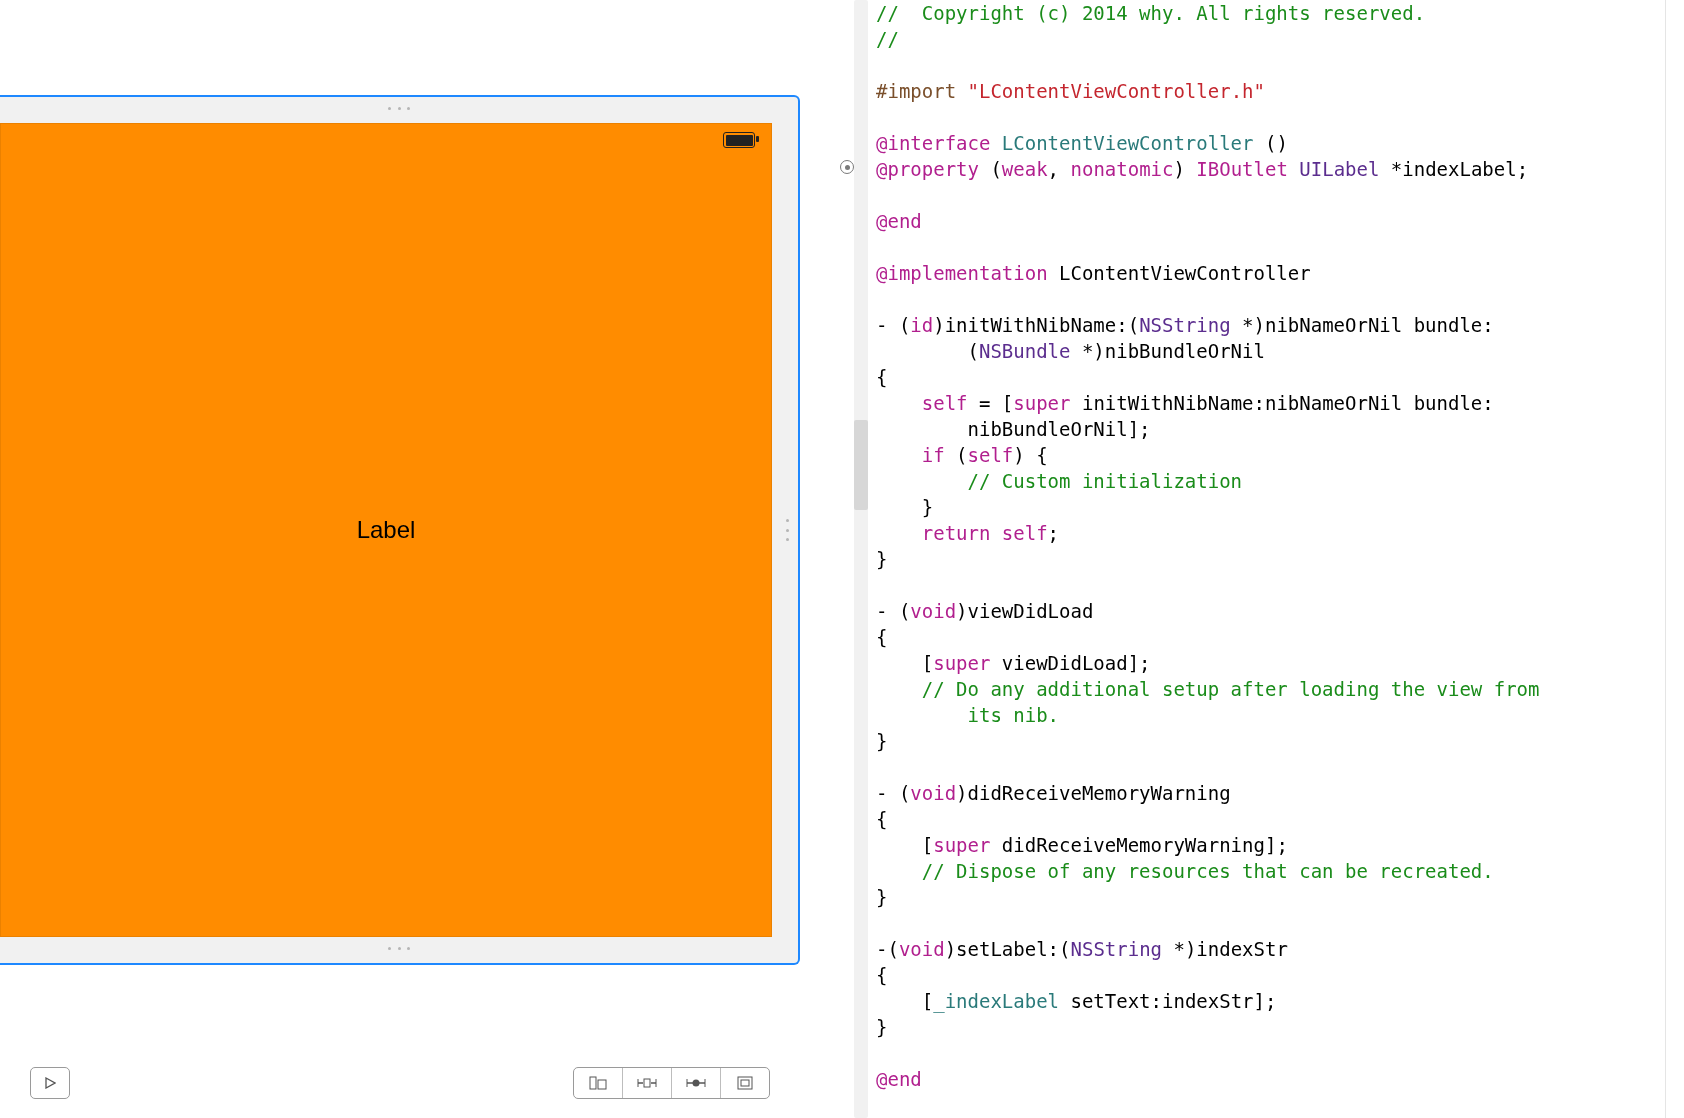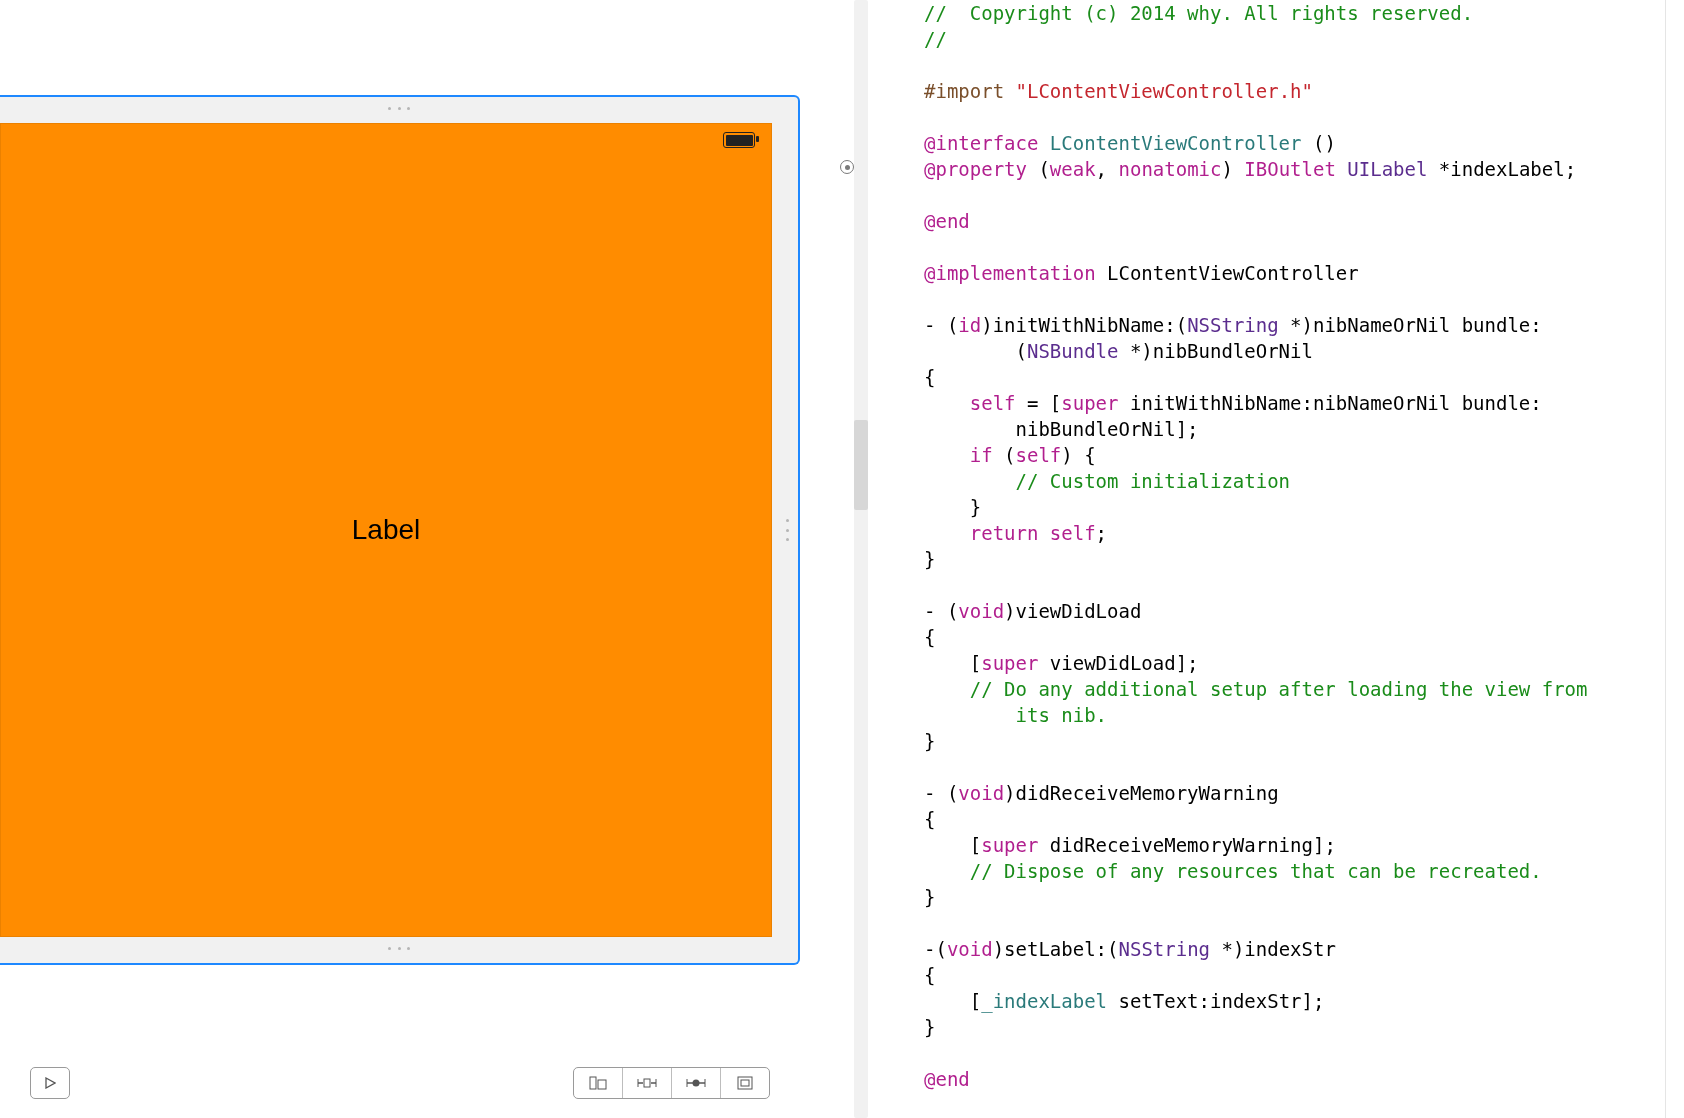--- a/index.html
+++ b/index.html
@@ -11,31 +11,31 @@
   .drag-dots span{width:3px;height:3px;background:#b5b5b5;border-radius:50%;}
   .dots-top{top:10px;}
   .dots-bot{bottom:10px;}
   .dots-right{top:50%;right:6px;left:auto;transform:translateY(-50%);flex-direction:column;height:22px;width:6px;}
   .dots-right span{width:3px;height:3px;}
   .view{position:absolute;left:0;top:26px;right:26px;bottom:26px;background:#ff8c00;border:1px solid rgba(0,0,0,.08);}
   .statusbar{position:absolute;top:8px;right:16px;display:flex;align-items:center;gap:6px;}
   .battery{width:30px;height:14px;border:1.8px solid #222;border-radius:3px;position:relative;}
   .battery::after{content:"";position:absolute;right:-5px;top:3px;width:3px;height:6px;background:#222;border-radius:1px;}
   .battery-fill{position:absolute;left:1.5px;top:1.5px;bottom:1.5px;right:1.5px;background:#222;border-radius:1px;}
-  .center-label{position:absolute;left:50%;top:50%;transform:translate(-50%,-50%);font-size:28px;}
+  .center-label{position:absolute;left:50%;top:50%;transform:translate(-50%,-50%);font-size:24px;}
   
   .ib-toolbar{position:absolute;left:0;right:0;bottom:0;height:70px;display:flex;align-items:center;justify-content:space-between;padding:0 30px;}
   .tb-btn{width:38px;height:30px;border:1px solid #9a9a9a;border-radius:5px;background:#fff;display:flex;align-items:center;justify-content:center;font-size:14px;}
   .tb-group{display:flex;border:1px solid #9a9a9a;border-radius:5px;overflow:hidden;background:#fff;}
   .tb-group .seg{width:48px;height:30px;display:flex;align-items:center;justify-content:center;font-size:14px;border-left:1px solid #bdbdbd;}
   .tb-group .seg:first-child{border-left:none;}
   
   .divider{flex:0 0 12px;background:#fff;display:flex;flex-direction:column;align-items:center;justify-content:center;gap:4px;}
   
-  .editor{flex:1;position:relative;display:flex;gap:48px;}
+  .editor{flex:1;position:relative;display:flex;}
   .gutter{flex:0 0 54px;background:#fff;border-right:0;}
   .code{flex:1;padding:0 18px 0 10px;font-family:Menlo,Consolas,monospace;font-size:19px;line-height:26px;white-space:pre;overflow:hidden;}
   .minimap{position:absolute;top:0;bottom:0;left:42px;width:14px;background:#e8e8e8;opacity:.6;border-radius:2px;}
   .minimap-thumb{position:absolute;left:0;right:0;top:420px;height:90px;background:#bdbdbd;border-radius:2px;}
   .vscroll{position:absolute;right:2px;top:0;bottom:0;width:16px;border-left:1px solid #e5e5e5;}
   .outlet-dot{position:absolute;left:28px;top:160px;width:12px;height:12px;border:1.5px solid #7a7a7a;border-radius:50%;display:flex;align-items:center;justify-content:center;}
   .outlet-dot::after{content:"";width:5px;height:5px;background:#7a7a7a;border-radius:50%;}
   
   .c-comment{color:#1a8c1a;}
   .c-pre{color:#7a4f2b;}

